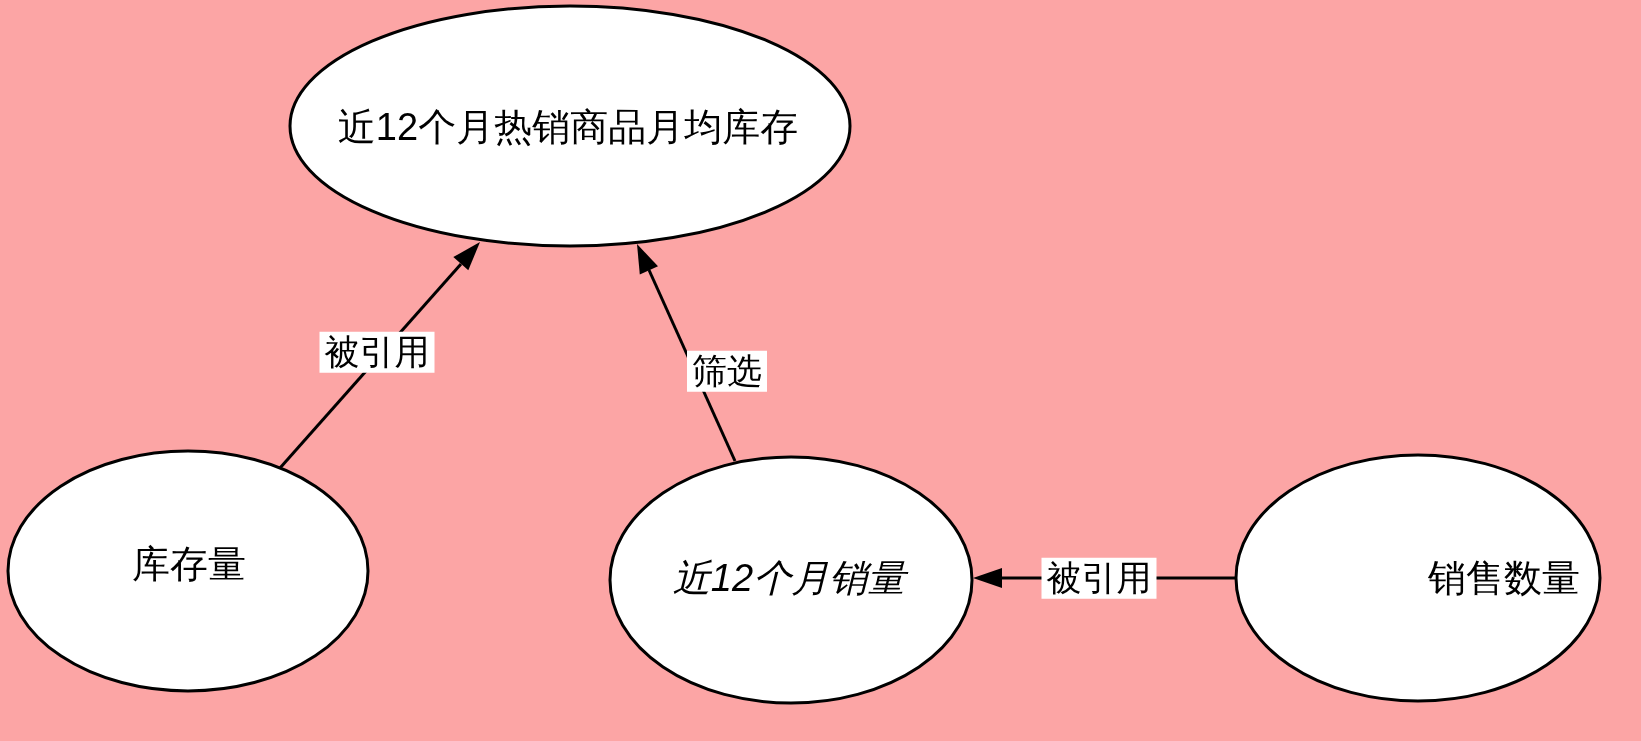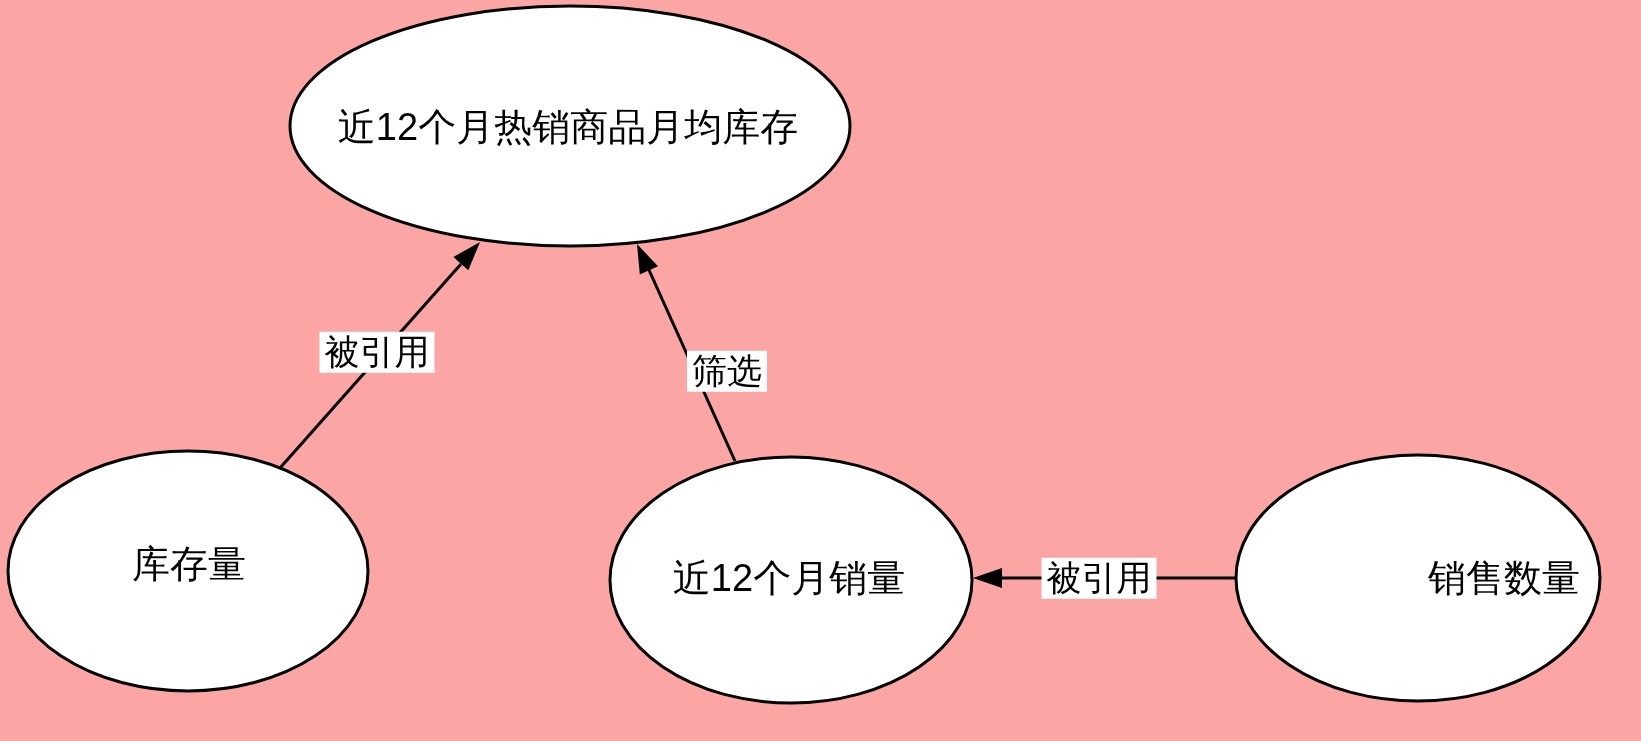--- a/index.html
+++ b/index.html
@@ -64,21 +64,21 @@
       <ellipse cx="188" cy="571" rx="180" ry="120"></ellipse>
       <ellipse cx="791" cy="580" rx="181" ry="123"></ellipse>
       <ellipse cx="1418" cy="578" rx="182" ry="123"></ellipse>
     </g>
   </svg>
 
   <div class="node-label" style="left:568px; top:128px;">近12个月热销商品月均库存</div>
 
   <div class="node-label" style="left:189px; top:565px;">库存量</div>
 
-  <div class="node-label" style="left:789px; top:579px;">近12个月销量</div>
+  <div class="node-label" style="left:789px; top:579px;font-style:italic;">近12个月销量</div>
 
   <div class="node-label" style="left:1504px; top:579px;">销售数量</div>
 
   <div class="edge-label" style="left:377px; top:352px;">被引用</div>
 
   <div class="edge-label" style="left:717px; top:371px;margin-left:10px;">筛选</div>
 
   <div class="edge-label" style="left:1099px; top:578px;">被引用</div>
 
 </div>

